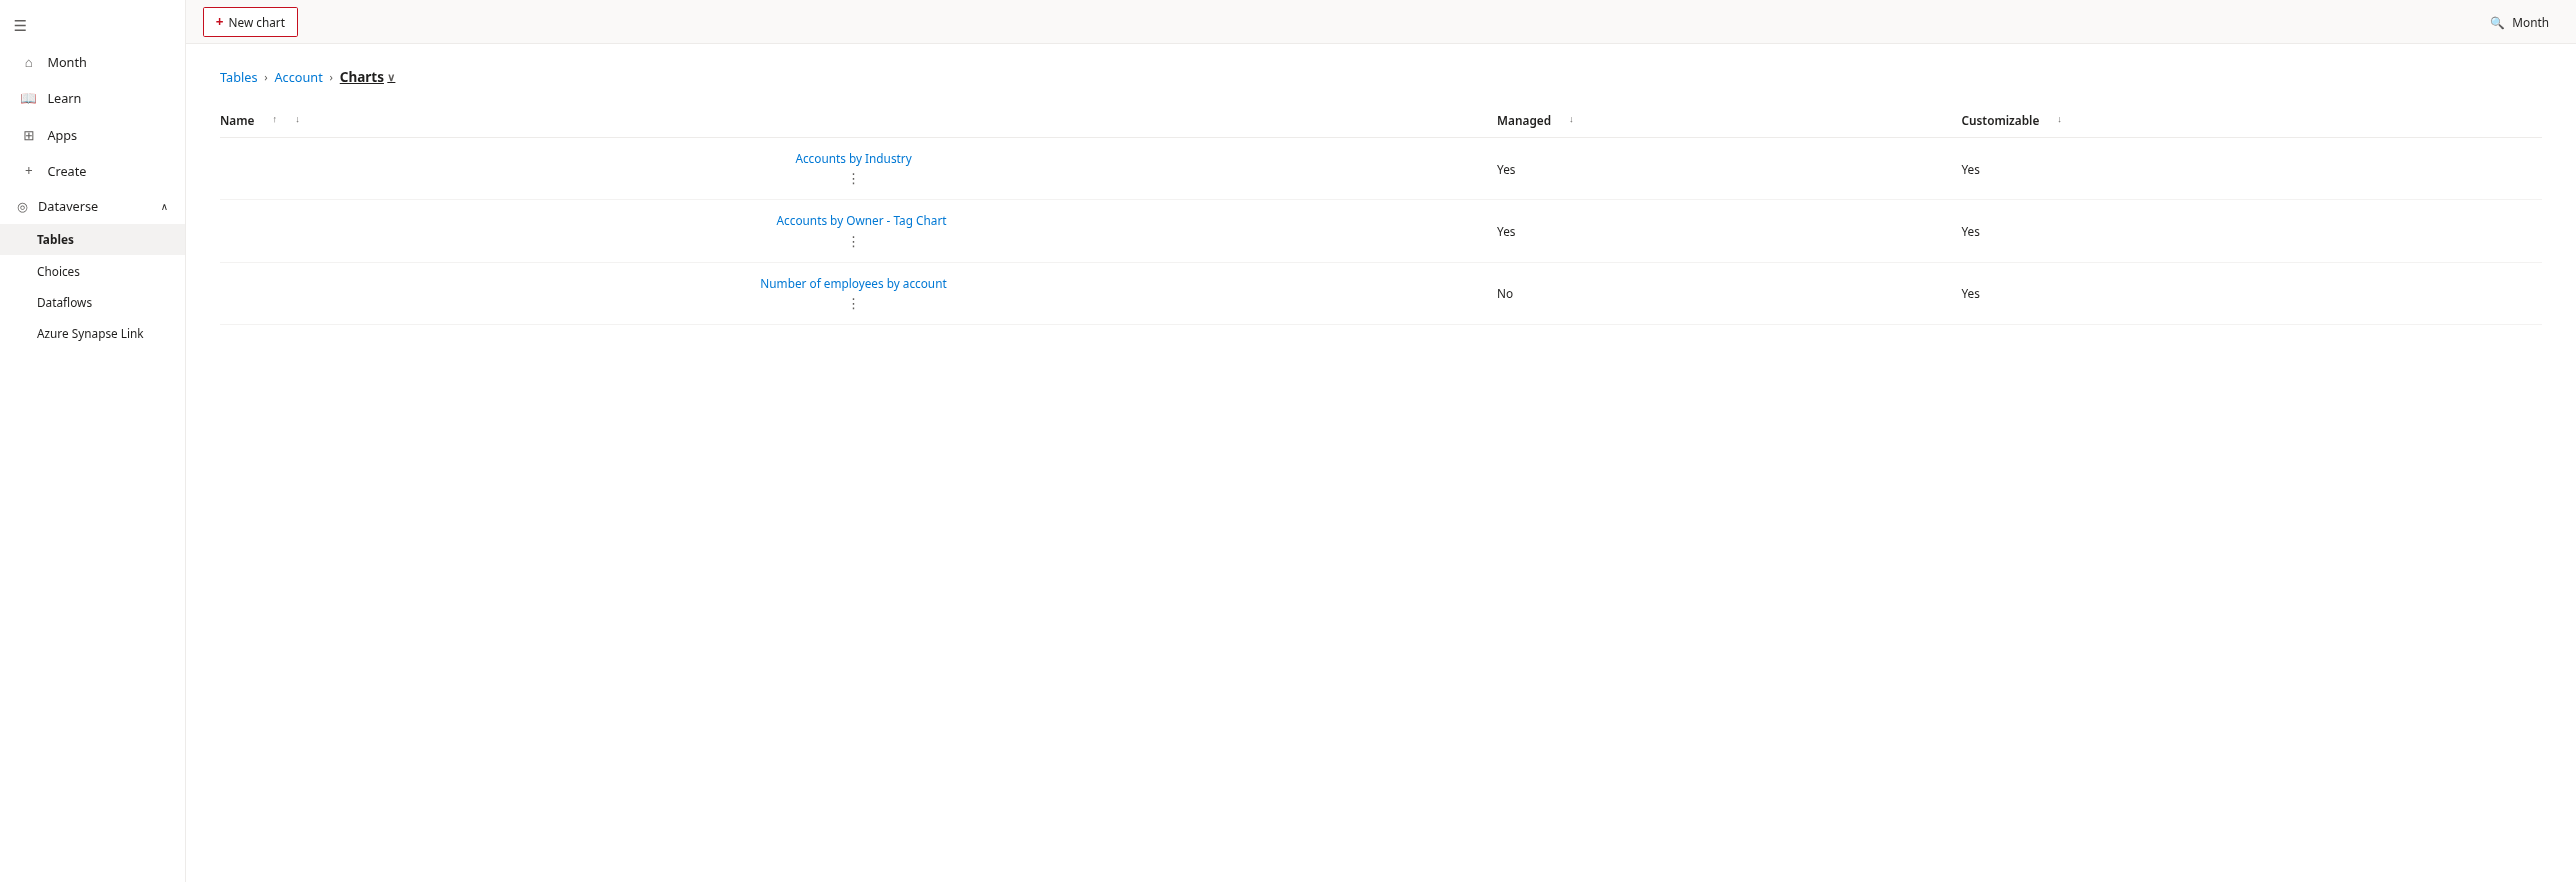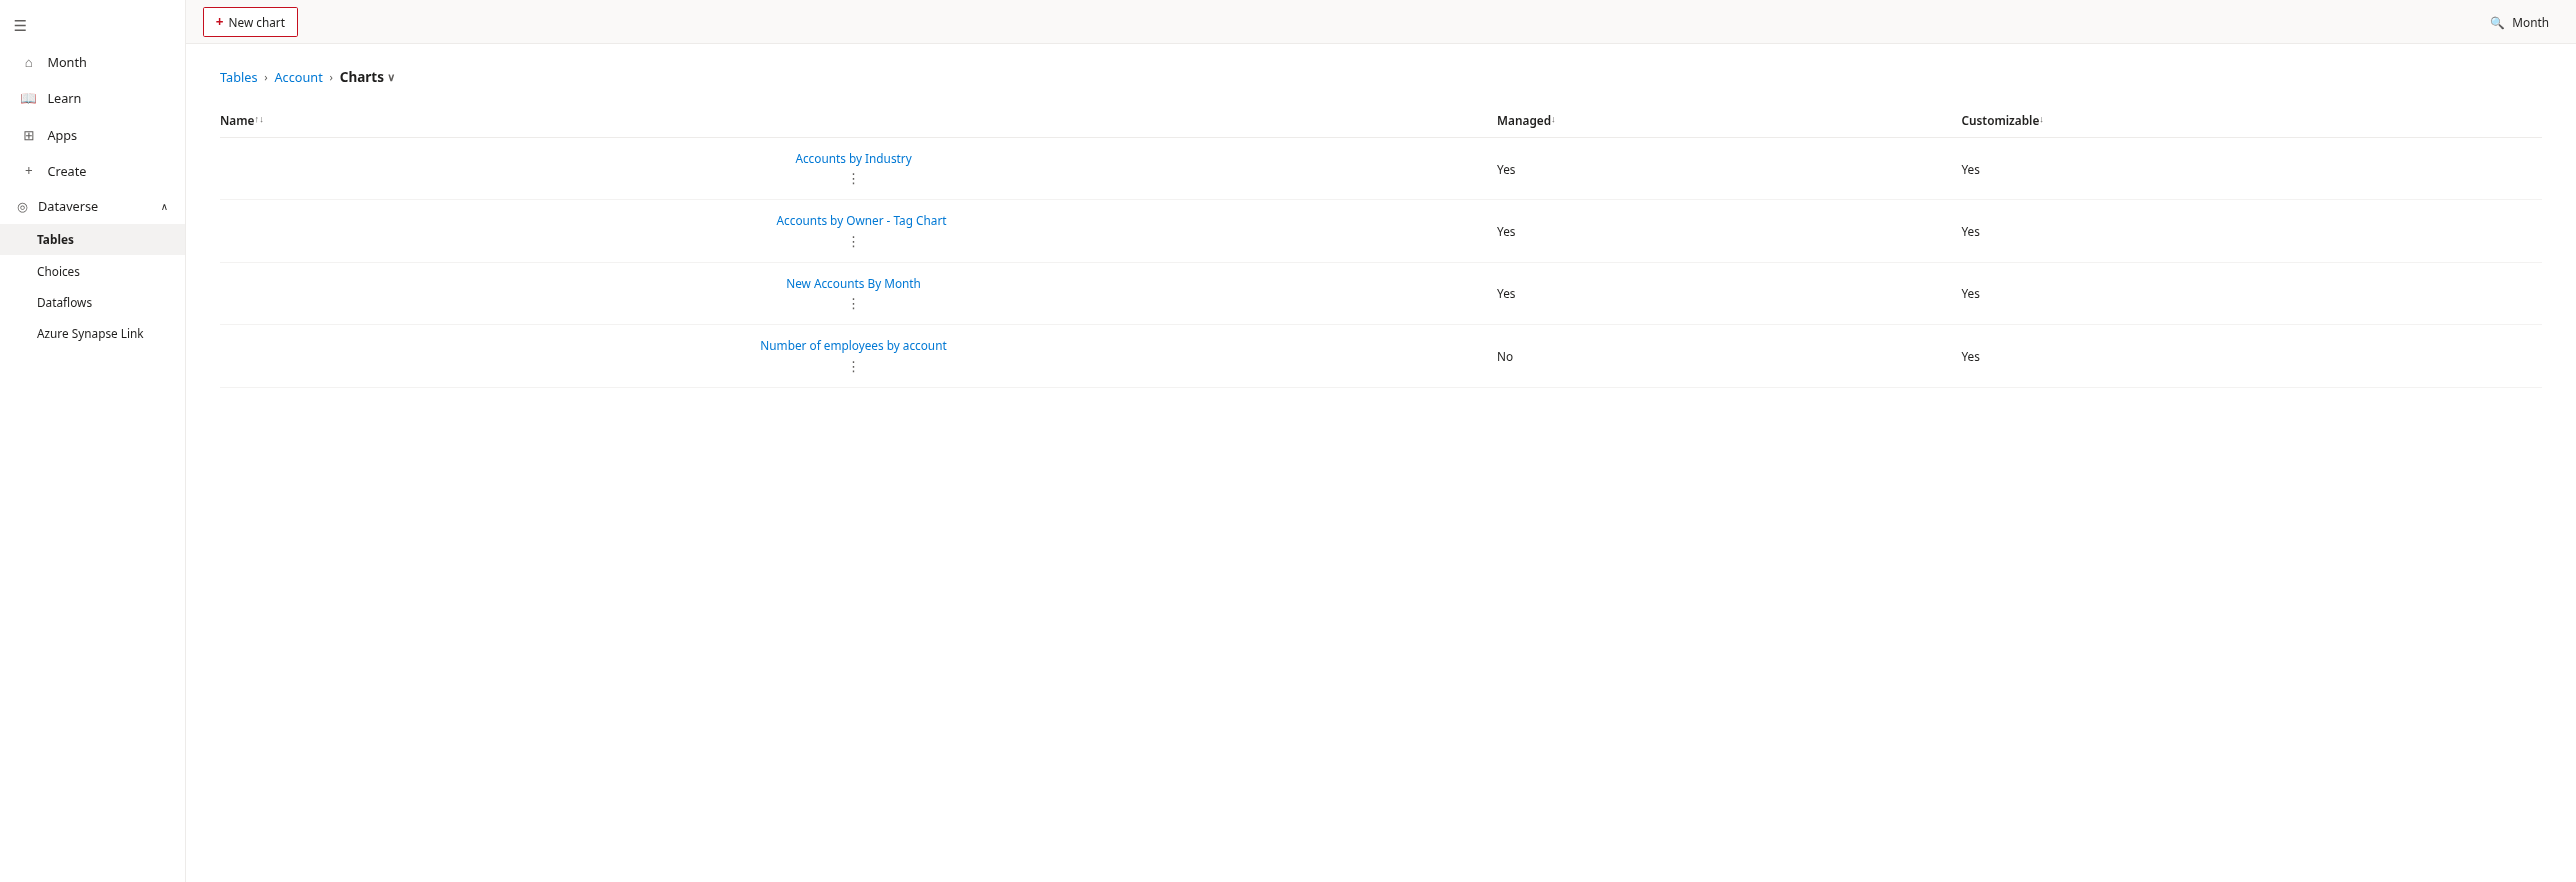--- a/index.html
+++ b/index.html
@@ -141,20 +141,21 @@
       font-size: 12.7px;
     }
     .breadcrumb-separator { color: #605e5c; font-size: 11px; }
     .breadcrumb-current {
       font-weight: 700;
       color: #201f1e;
       font-size: 13.5px;
       display: flex;
       align-items: center;
       gap: 3.4px;
+      text-decoration: underline;
     }
     .breadcrumb-chevron { font-size: 11px; color: #605e5c; cursor: pointer; }
 
     
     .data-table {
       width: 100%;
       border-collapse: collapse;
     }
     .data-table thead tr {
       border-bottom: 1.3px solid #edebe9;
@@ -162,21 +163,21 @@
     .data-table th {
       text-align: left;
       padding: 6.8px 10px 8.4px 0;
       font-weight: 600;
       font-size: 11.8px;
       color: #201f1e;
       white-space: nowrap;
     }
     .th-inner {
       display: flex;
-      gap: 0;
+      gap: 18px;
     }
     .sort-icon { font-size: 9.3px; color: #605e5c; }
     .data-table tbody tr {
       border-bottom: 0.8px solid #f3f2f1;
     }
     .data-table td {
       padding: 11.8px 10px 11.8px 0;
       font-size: 11.8px;
       color: #201f1e;
       vertical-align: middle;
@@ -314,30 +315,20 @@
                 <span style="cursor: pointer; color: rgb(0, 120, 212); margin-left: 16px;">Accounts by Owner - Tag Chart</span>
                 <button class="more-menu-btn">⋮</button>
               </div>
             </td>
             <td class="col-managed">Yes</td>
             <td class="col-customizable">Yes</td>
           </tr>
           <tr>
             <td class="col-name">
               <div class="td-name">
-                <span style="cursor: pointer; color: rgb(0, 120, 212);">New Accounts By Month</span>
-                <button class="more-menu-btn">⋮</button>
-              </div>
-            </td>
-            <td class="col-managed">Yes</td>
-            <td class="col-customizable">Yes</td>
-          </tr>
-          <tr>
-            <td class="col-name">
-              <div class="td-name">
                 <span style="cursor: pointer; color: rgb(0, 120, 212);">Number of employees by account</span>
                 <button class="more-menu-btn">⋮</button>
               </div>
             </td>
             <td class="col-managed">No</td>
             <td class="col-customizable">Yes</td>
           </tr>
         </tbody>
     </table>
   </div>

